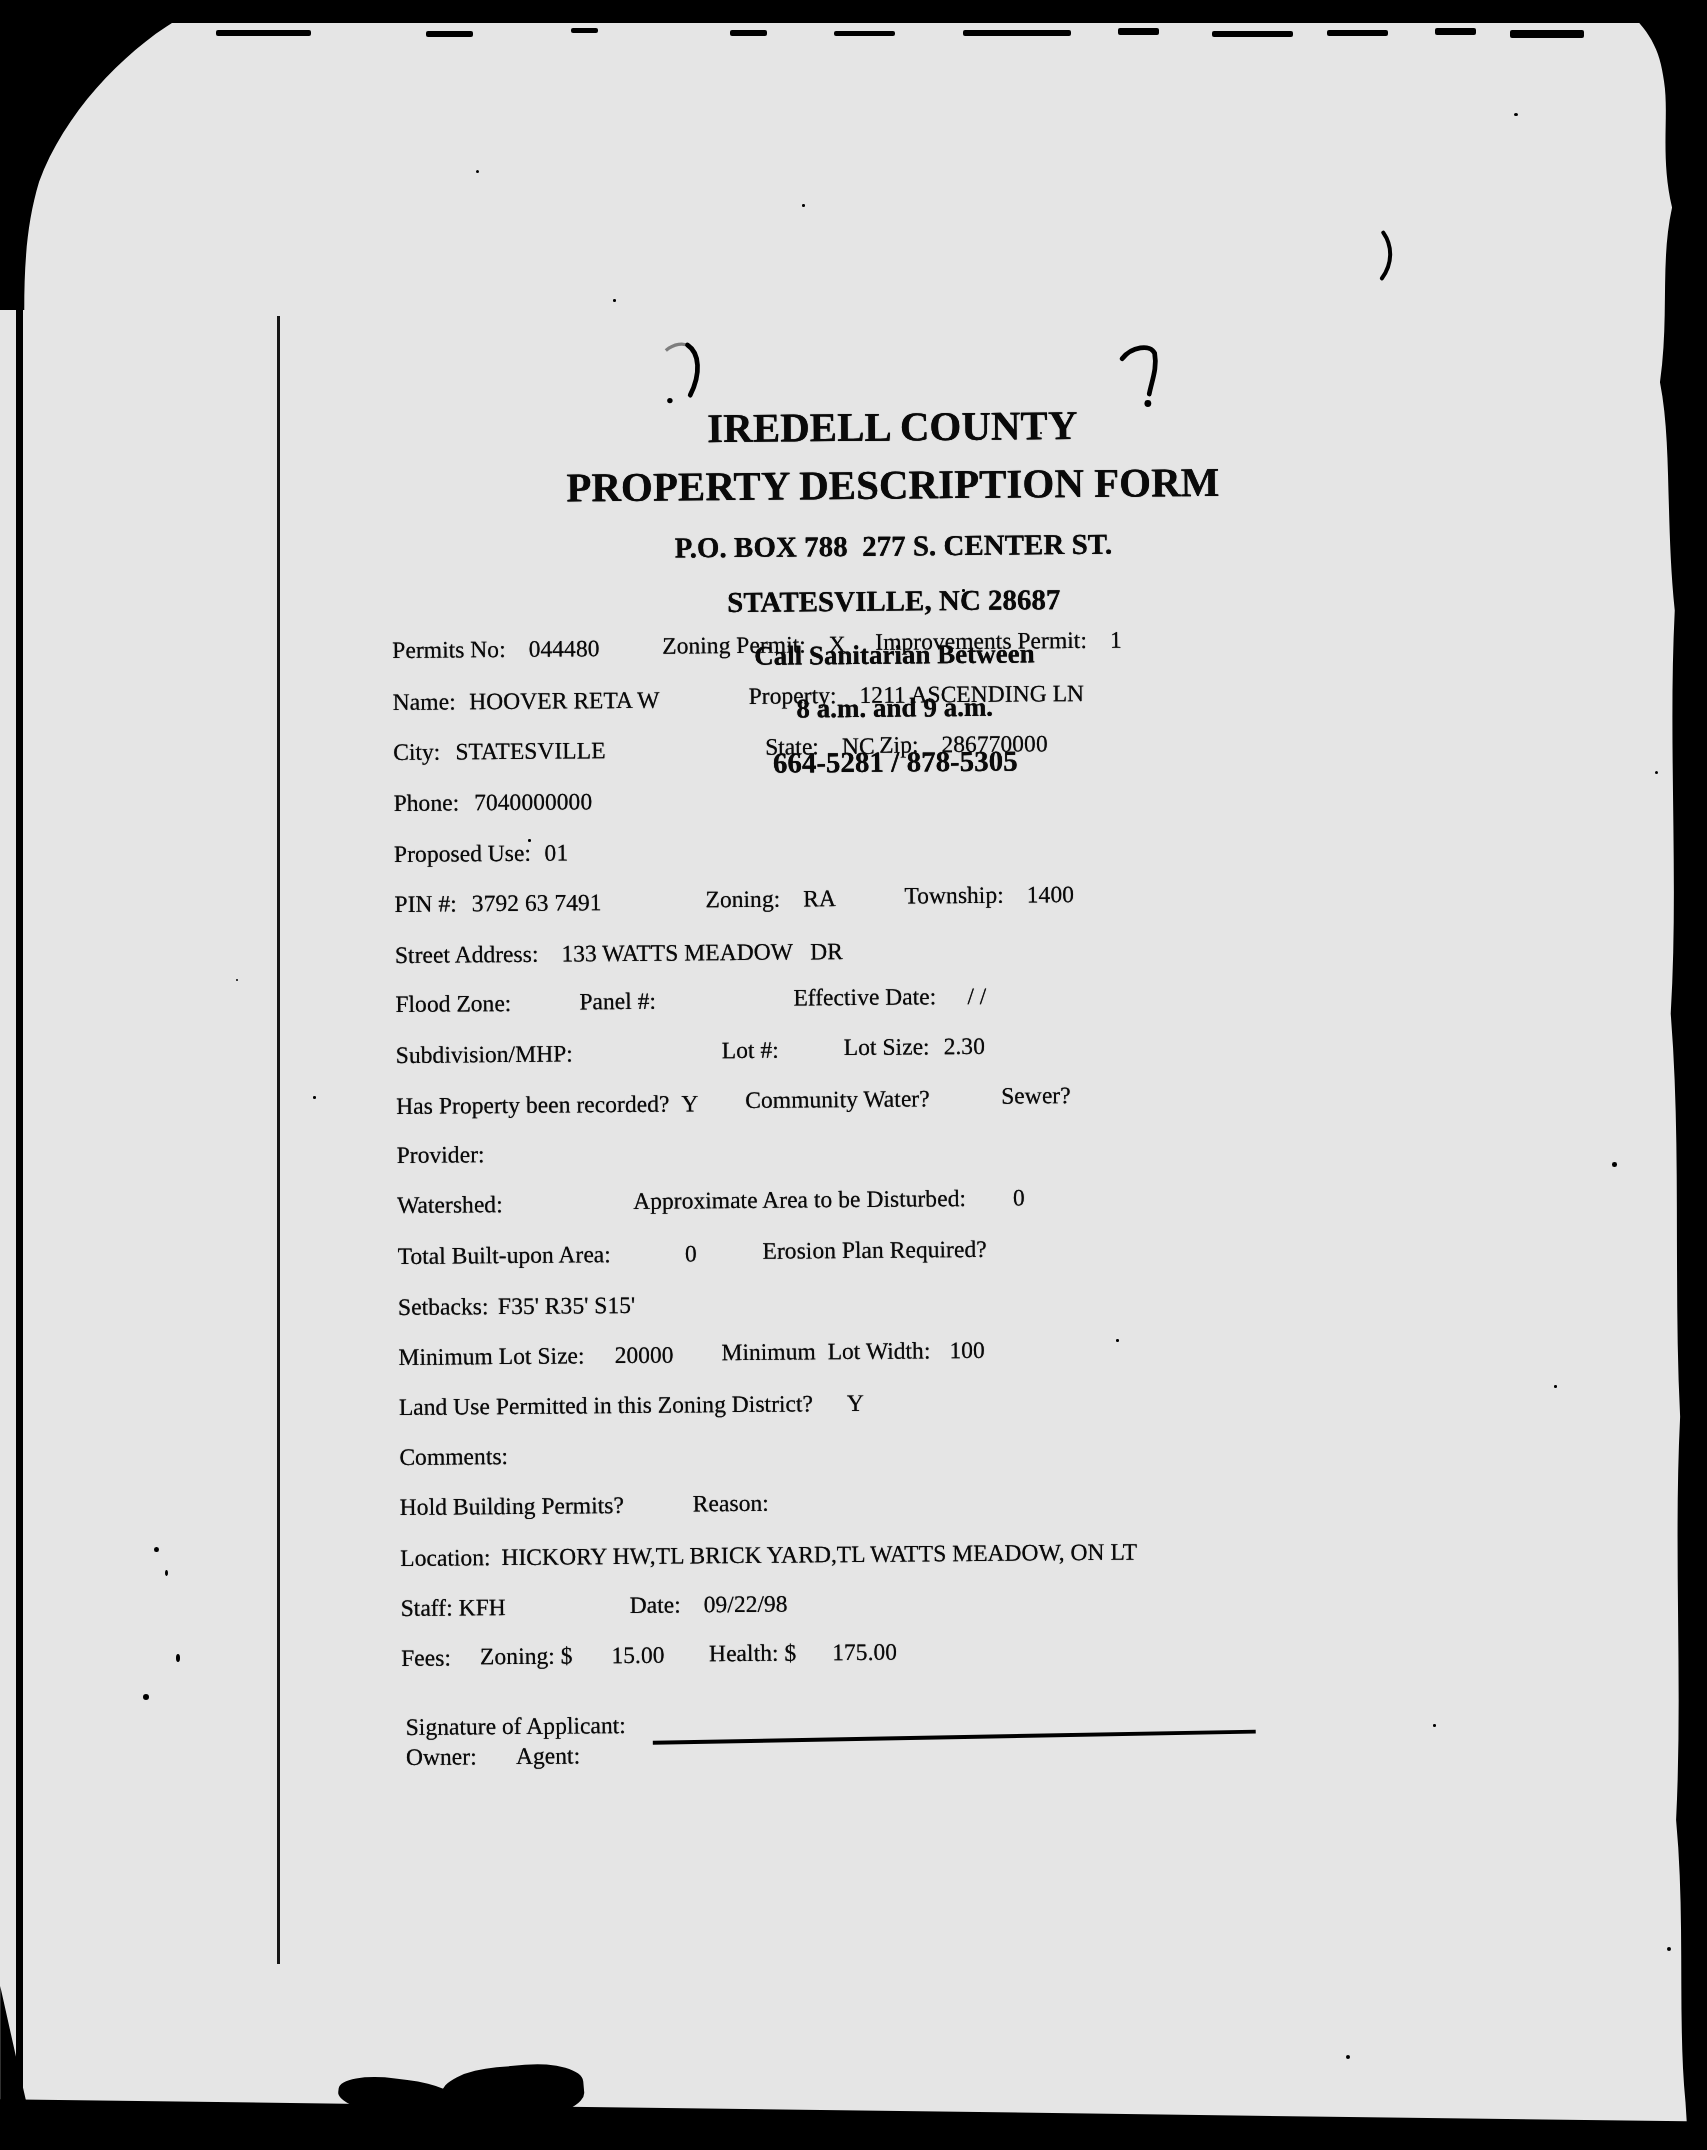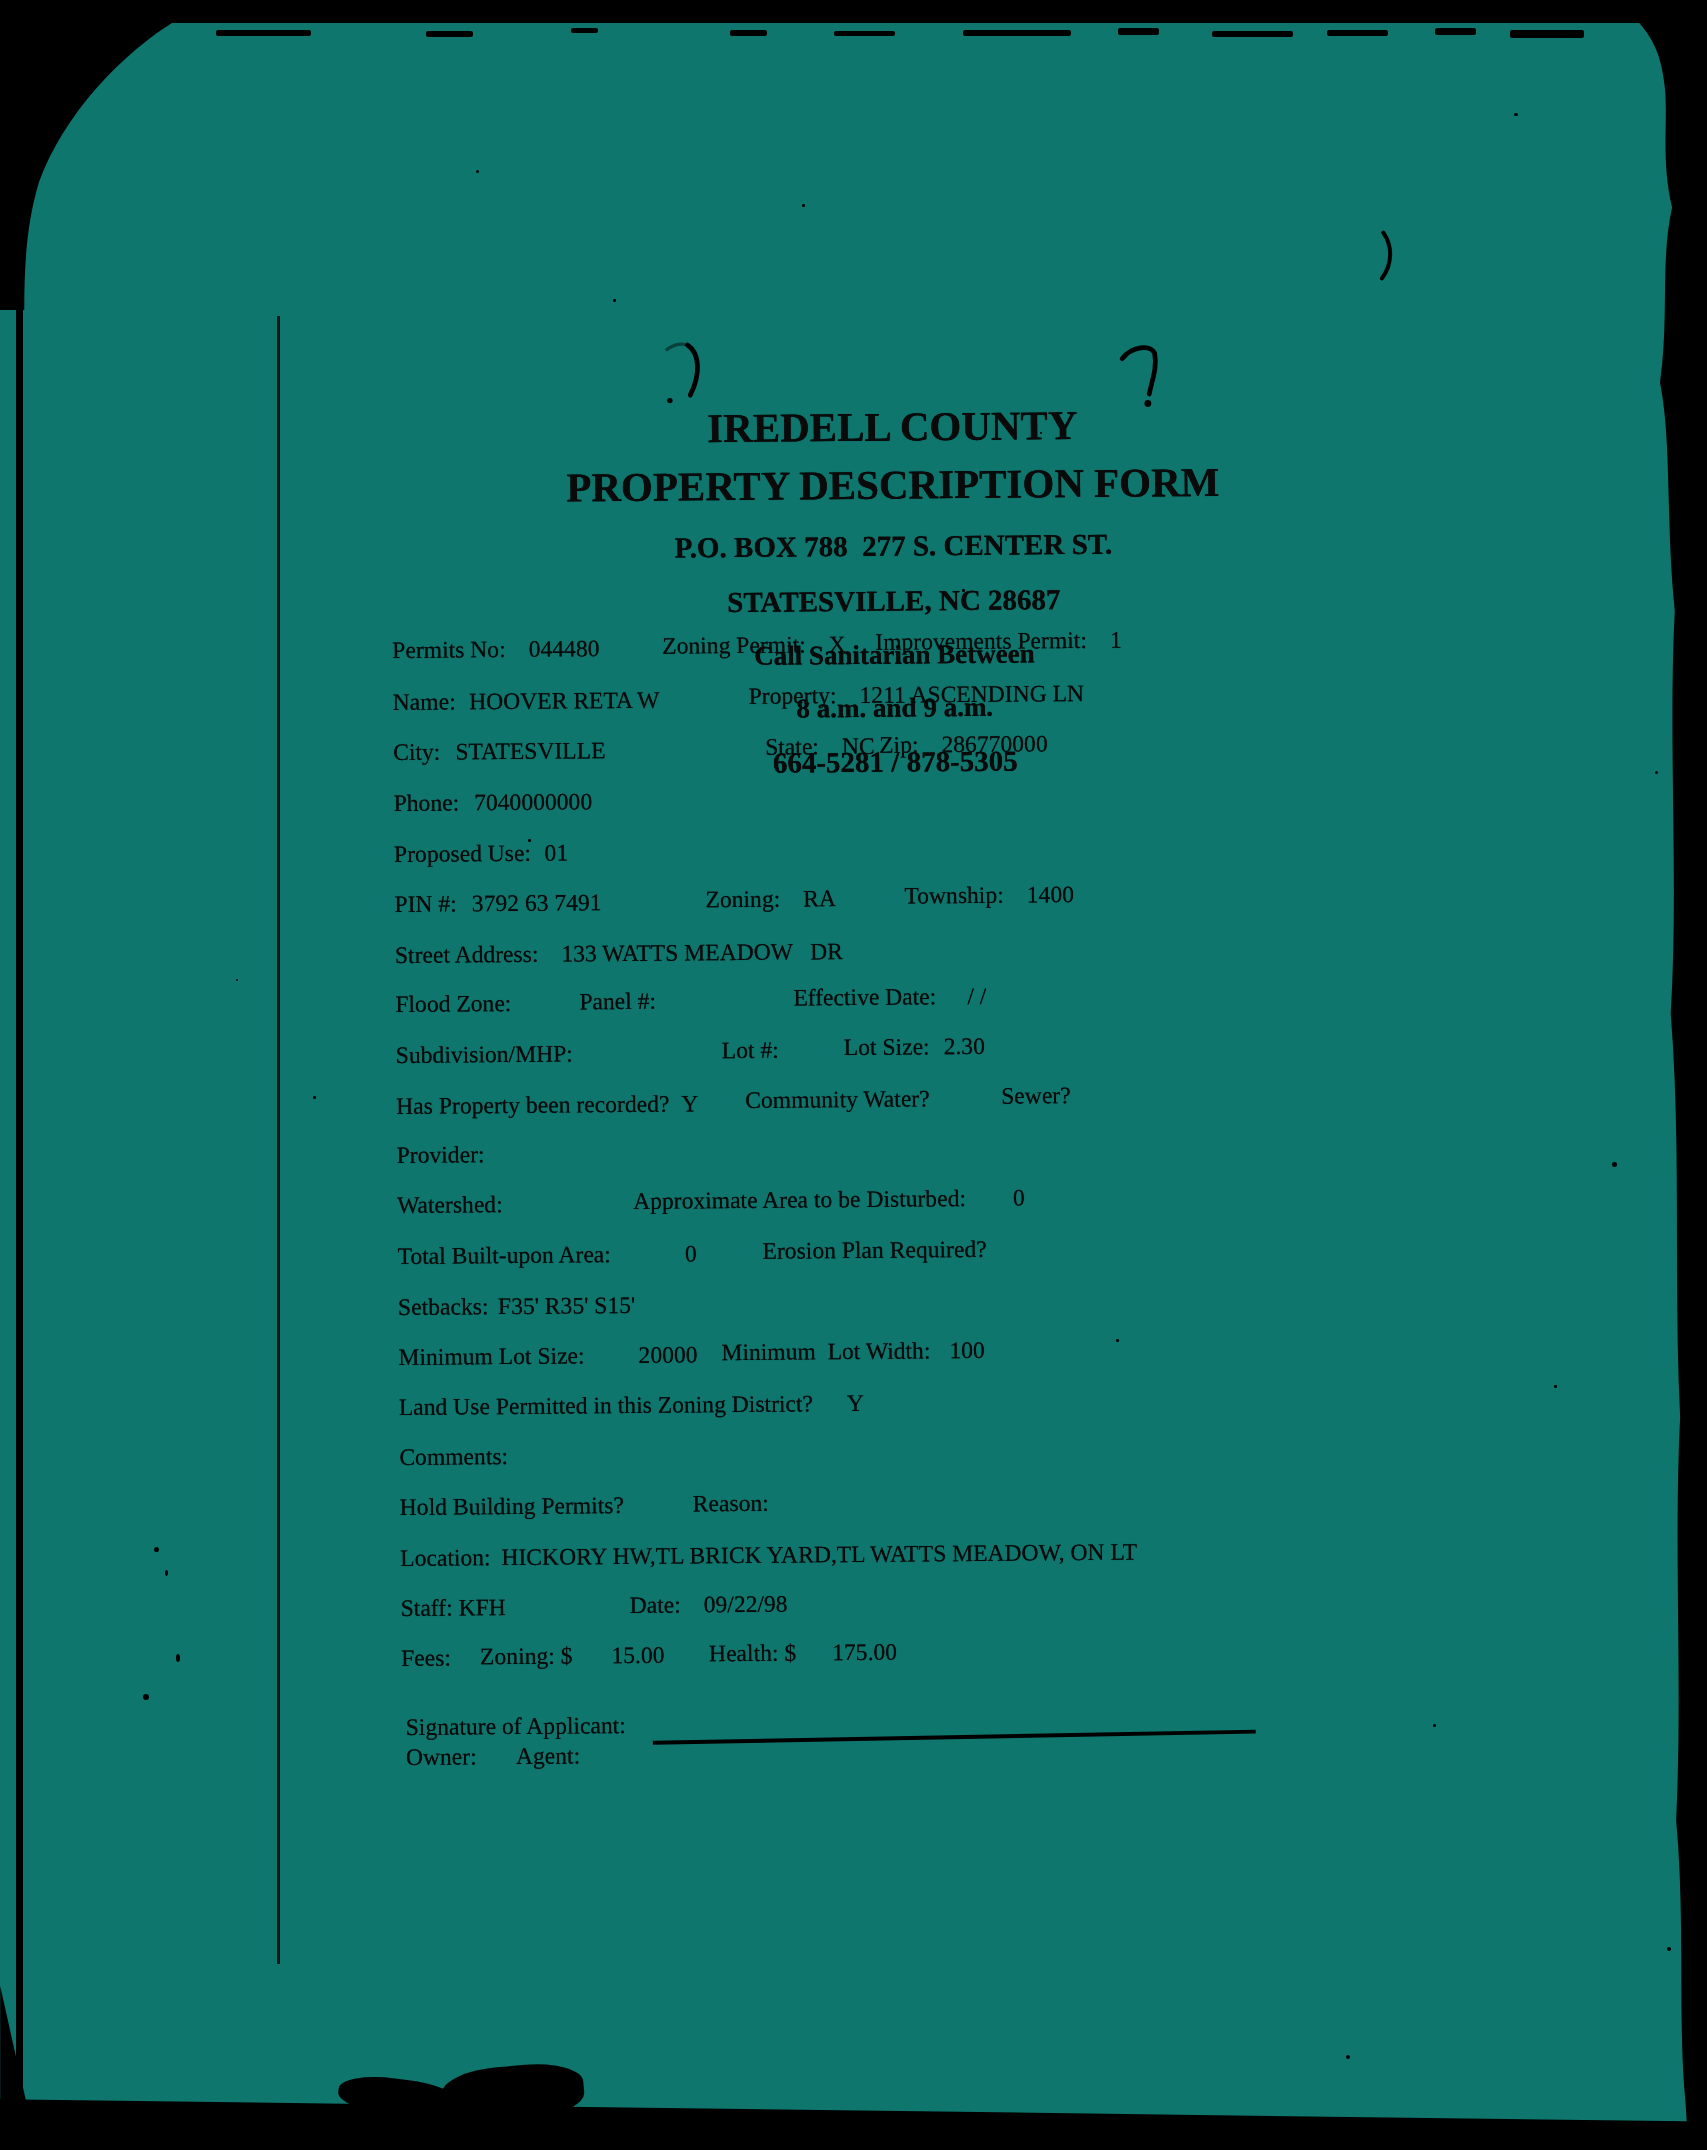--- a/index.html
+++ b/index.html
@@ -1,17 +1,17 @@
 <!DOCTYPE html>
 <html style="font-size:10.8px"><head>
 <meta charset="utf-8">
 <style>
   html,body{margin:0;padding:0;background:#000;}
   .page{
-    position:relative;width:1708px;height:2151px;background:#0f766e;overflow:hidden;
+    position:relative;width:1708px;height:2151px;background:#e5e5e5;overflow:hidden;
     font-family:"Liberation Serif",serif;color:#0a0a0a;
   }
   .doc{position:absolute;left:0;top:0;width:1708px;height:2151px;transform:rotate(-0.5deg);}
   
   .f{position:absolute;white-space:pre;font-size:23.6px;line-height:28px;
      text-shadow:0 0 0.7px rgba(0,0,0,.75);}
   .f .val{margin-left:23px;}
   
   .hdr{position:absolute;left:459px;top:386px;width:878px;text-align:center;font-weight:bold;white-space:pre;}
   .h-big{font-size:41px;line-height:34px;text-shadow:0 0 0.7px #000;}
@@ -77,21 +77,21 @@
     <span class="f" style="left:396px;top:1137px"><span>Provider:</span><span class="val"></span></span>
 
     <span class="f" style="left:396px;top:1187px"><span>Watershed:</span><span class="val"></span></span>
     <span class="f" style="left:632px;top:1185px"><span>Approximate Area to be Disturbed:</span><span class="val" style="margin-left:47px">0</span></span>
 
     <span class="f" style="left:396px;top:1238px"><span>Total Built-upon Area:</span><span class="val" style="margin-left:74px">0</span></span>
     <span class="f" style="left:761px;top:1236px"><span>Erosion Plan Required?</span><span class="val"></span></span>
 
     <span class="f" style="left:396px;top:1289px"><span>Setbacks:</span><span class="val" style="margin-left:9.5px">F35' R35' S15'</span></span>
 
-    <span class="f" style="left:396px;top:1339px"><span>Minimum Lot Size:</span><span class="val" style="margin-left:54px">20000</span></span>
+    <span class="f" style="left:396px;top:1339px"><span>Minimum Lot Size:</span><span class="val" style="margin-left:30px">20000</span></span>
     <span class="f" style="left:719px;top:1337px"><span>Minimum  Lot Width:</span><span class="val" style="margin-left:19px">100</span></span>
 
     <span class="f" style="left:396px;top:1389px"><span>Land Use Permitted in this Zoning District?</span><span class="val" style="margin-left:34px">Y</span></span>
 
     <span class="f" style="left:396px;top:1439px"><span>Comments:</span><span class="val"></span></span>
 
     <span class="f" style="left:396px;top:1489px"><span>Hold Building Permits?</span><span class="val"></span></span>
     <span class="f" style="left:689px;top:1488px"><span>Reason:</span><span class="val"></span></span>
 
     <span class="f" style="left:396px;top:1540px"><span>Location:</span><span class="val" style="margin-left:10.8px">HICKORY HW,TL BRICK YARD,TL WATTS MEADOW, ON LT</span></span>

